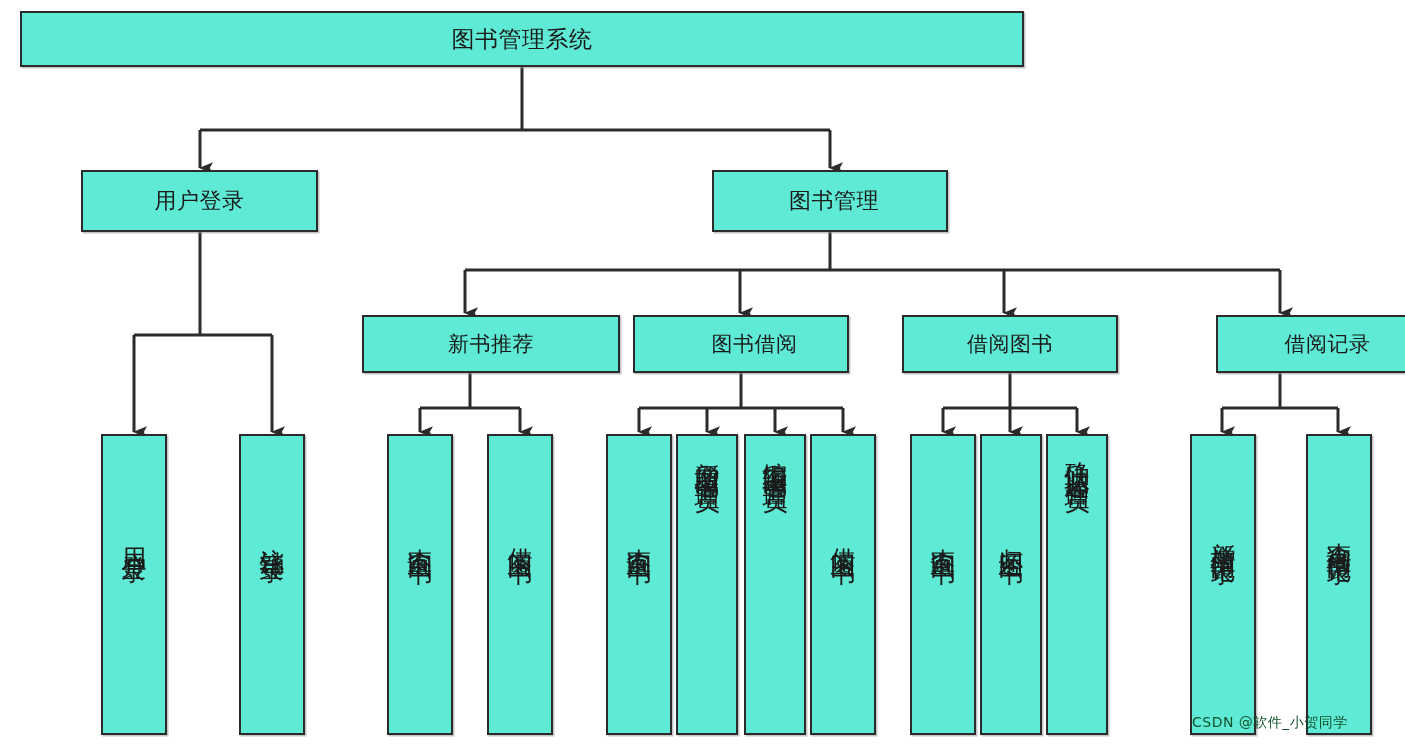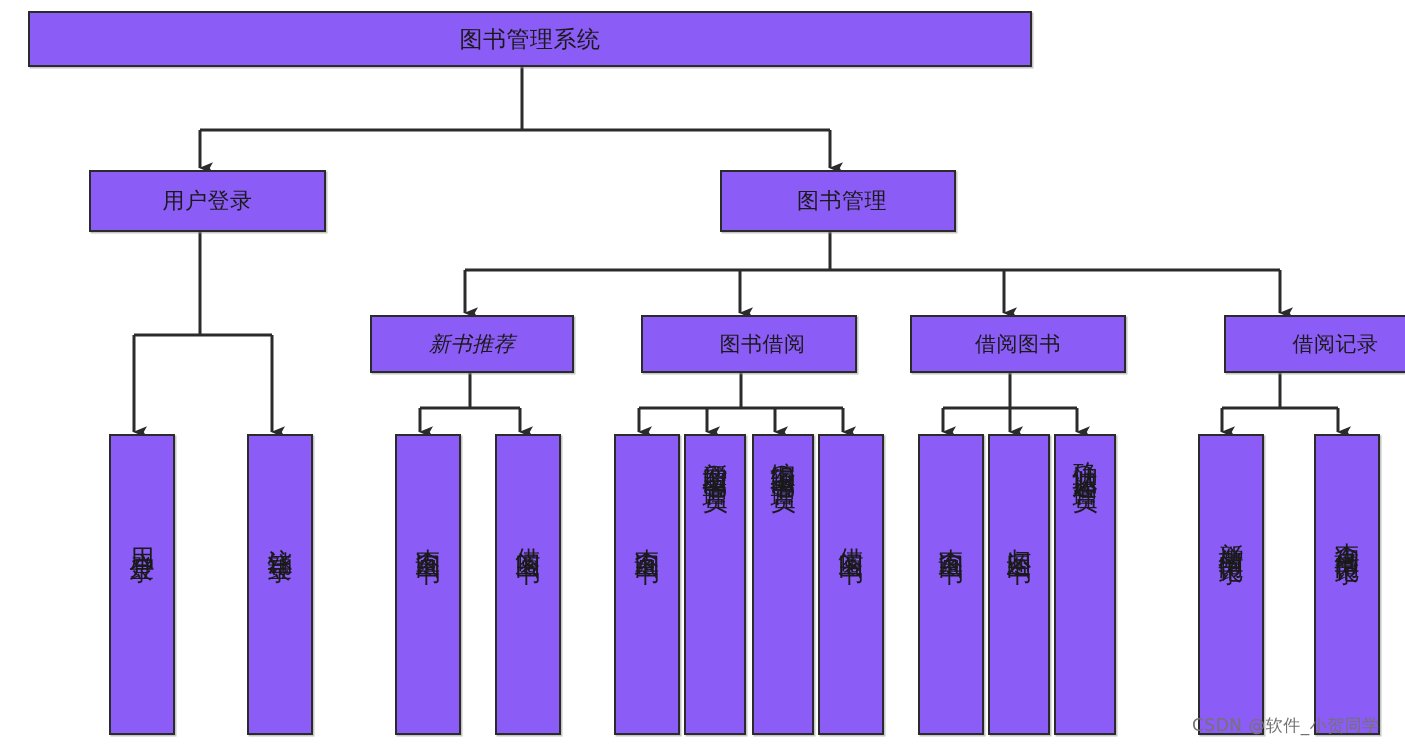--- a/index.html
+++ b/index.html
@@ -23,28 +23,27 @@
     position: absolute;
     left: 0;
     top: 0;
     width: 1405px;
     height: 747px;
     pointer-events: none;
   }
   .node {
     position: absolute;
     box-sizing: border-box;
-    background: #8b5cf6;
+    background: #5eead4;
     border: 2px solid #2b2b2b;
     box-shadow: 1.5px 1.5px 0 rgba(150,150,150,0.55);
     display: flex;
     align-items: center;
     justify-content: center;
     z-index: 3;
-    margin-left: 8px;
   }
   .node .label {
     display: block;
     text-align: center;
     color: #1a1a1a;
     letter-spacing: 0.5px;
     line-height: 1.25;
     white-space: nowrap;
   }
   .node.root .label { font-size: 23px; }
@@ -66,22 +65,22 @@
     white-space: nowrap;
     margin-top: 6px;
   }
   .node.leaf.mid .label   { margin-top: 86px; }
   .node.leaf.short .label { margin-top: 92px; }
 
   #watermark {
     position: absolute;
     left: 1192px;
     top: 714px;
-    font-size: 17px;
-    color: #737373;
+    font-size: 14px;
+    color: #14532d;
     letter-spacing: 0.5px;
     white-space: nowrap;
     z-index: 6;
   }
 </style>
 </head>
 <body>
 
 <div id="canvas">
 
@@ -141,21 +140,21 @@
     <span class="label">图书管理系统</span>
   </div>
 
   <div class="node l2" style="left:81px; top:170px; width:237px; height:62px;">
     <span class="label">用户登录</span>
   </div>
   <div class="node l2" style="left:712px; top:170px; width:236px; height:62px;padding-left:8px;">
     <span class="label">图书管理</span>
   </div>
 
-  <div class="node l3" style="left:362px; top:315px; width:204px; height:58px;font-style:italic;">
+  <div class="node l3" style="left:362px; top:315px; width:258px; height:58px;">
     <span class="label">新书推荐</span>
   </div>
   <div class="node l3" style="left:633px; top:315px; width:216px; height:58px;padding-left:27px;">
     <span class="label">图书借阅</span>
   </div>
   <div class="node l3" style="left:902px; top:315px; width:216px; height:58px;">
     <span class="label">借阅图书</span>
   </div>
   <div class="node l3" style="left:1216px; top:315px; width:223px; height:58px;">
     <span class="label">借阅记录</span>

